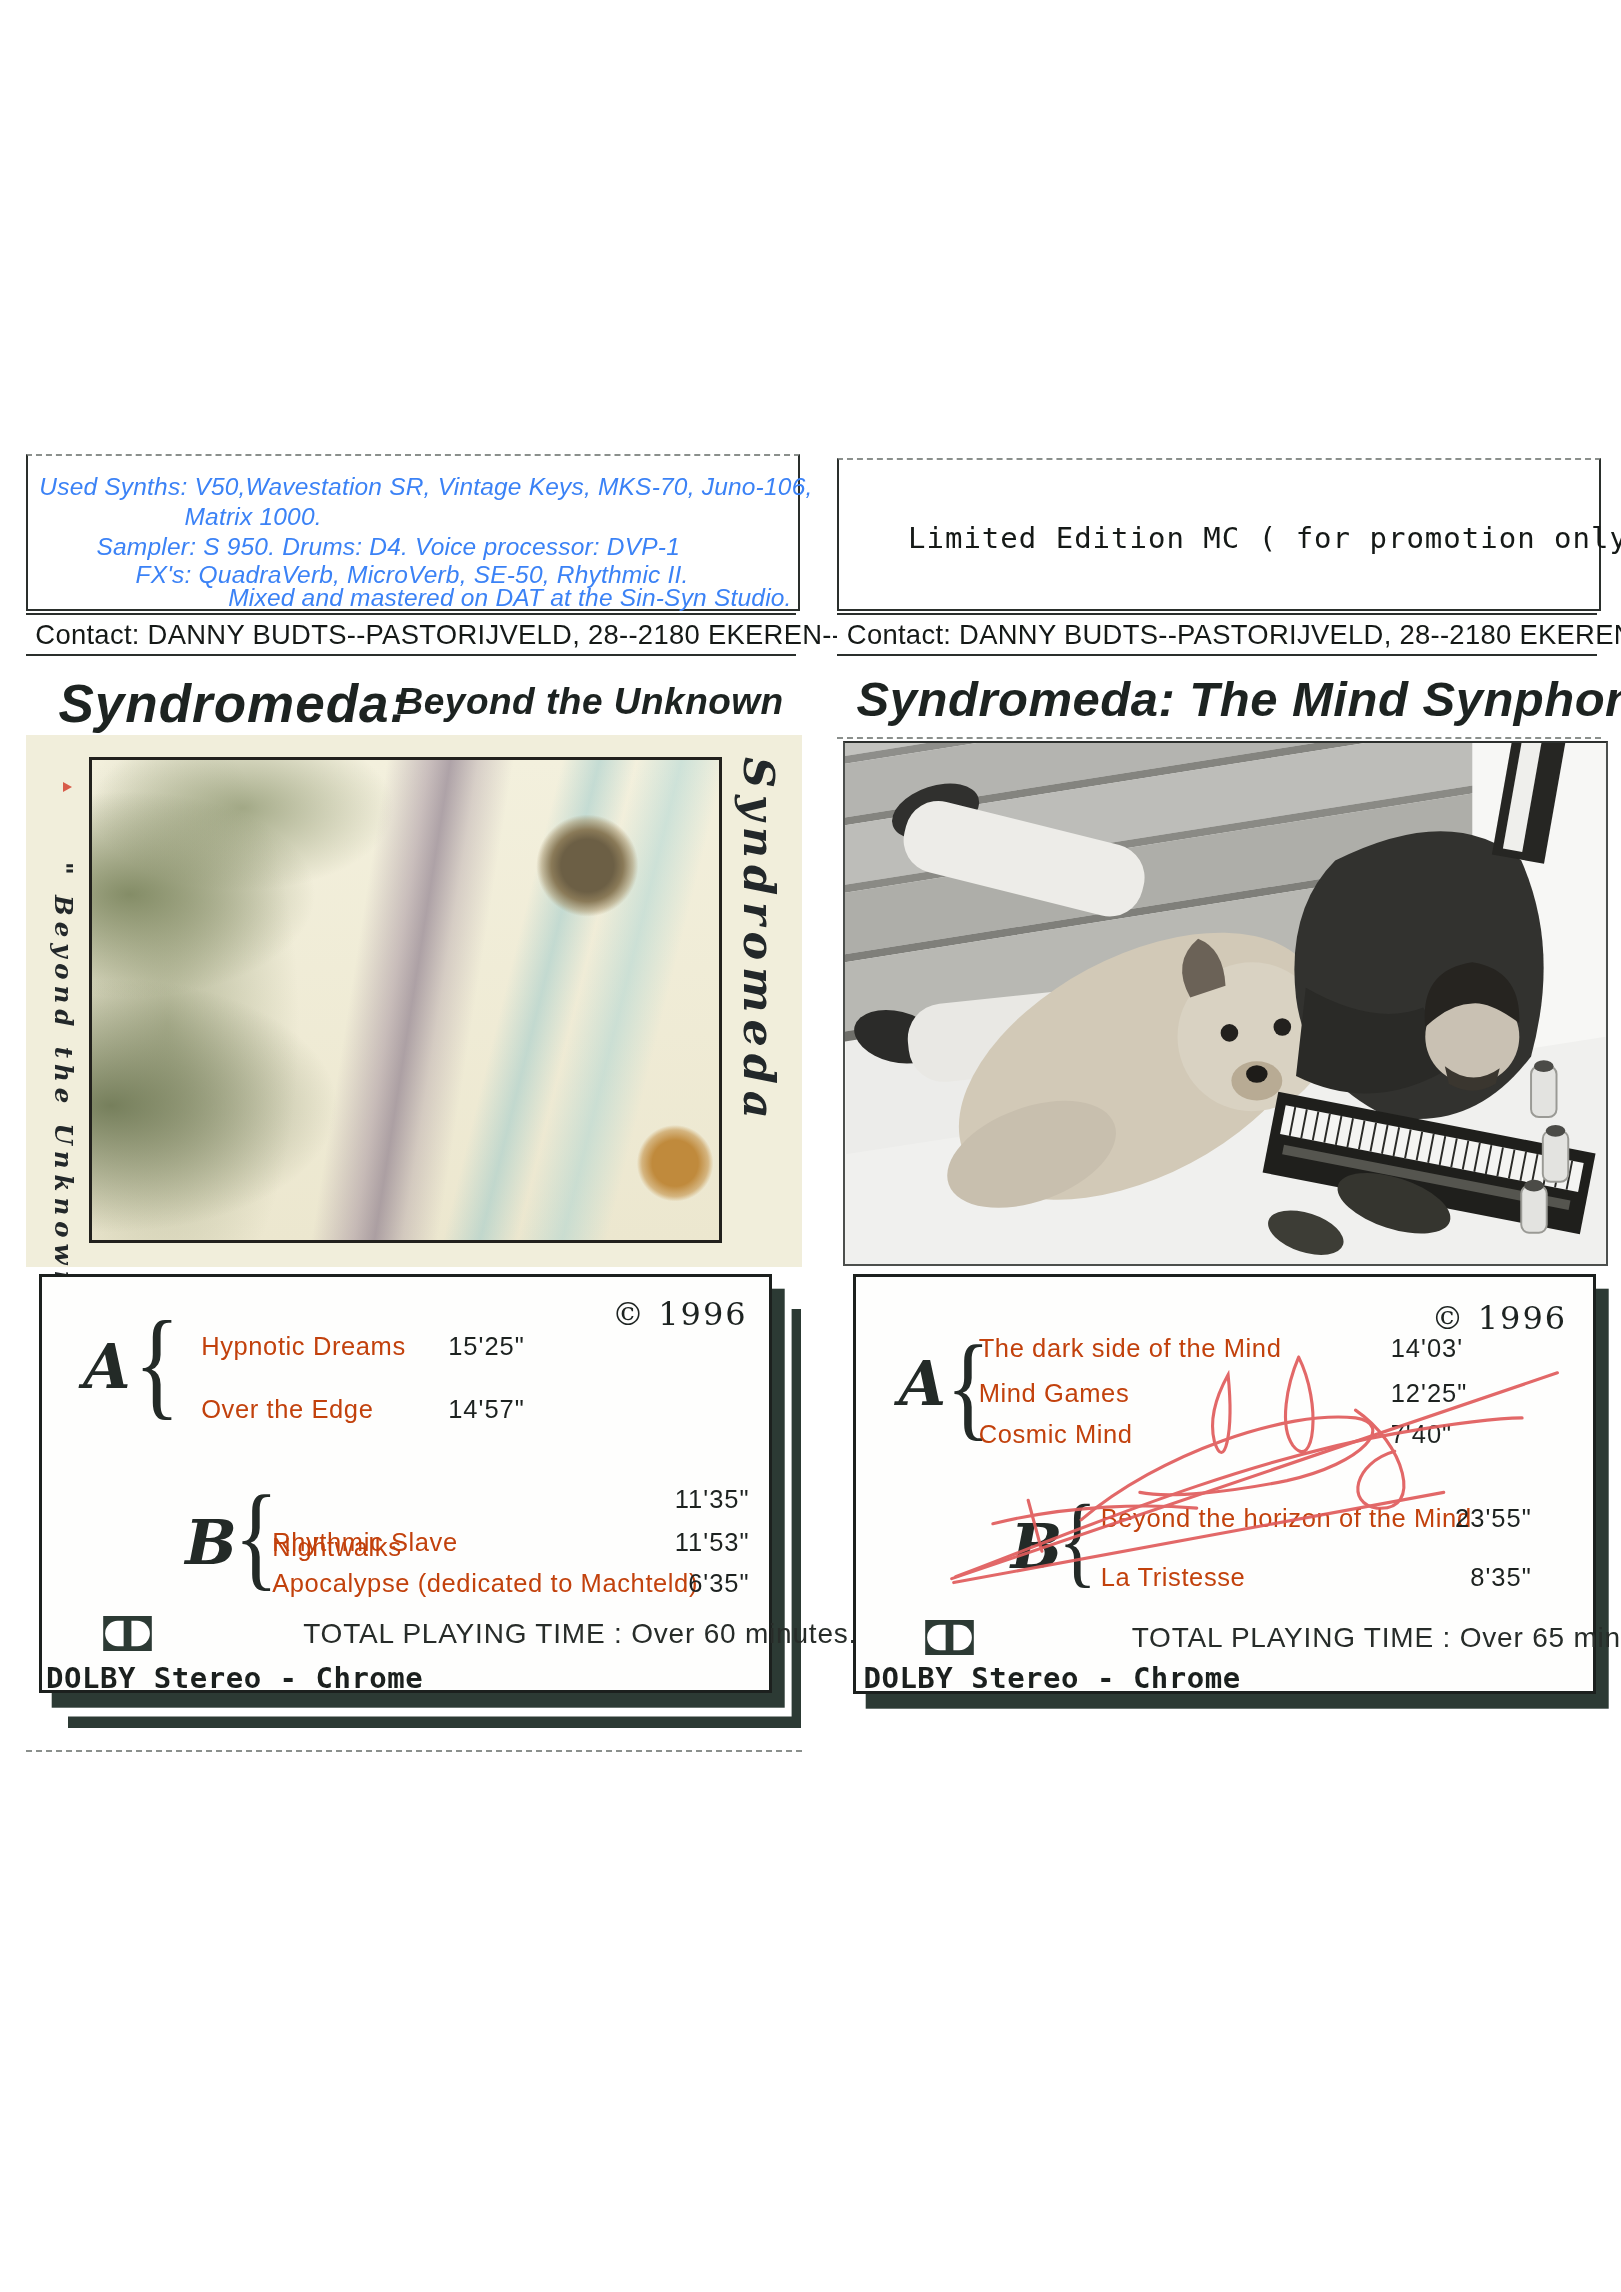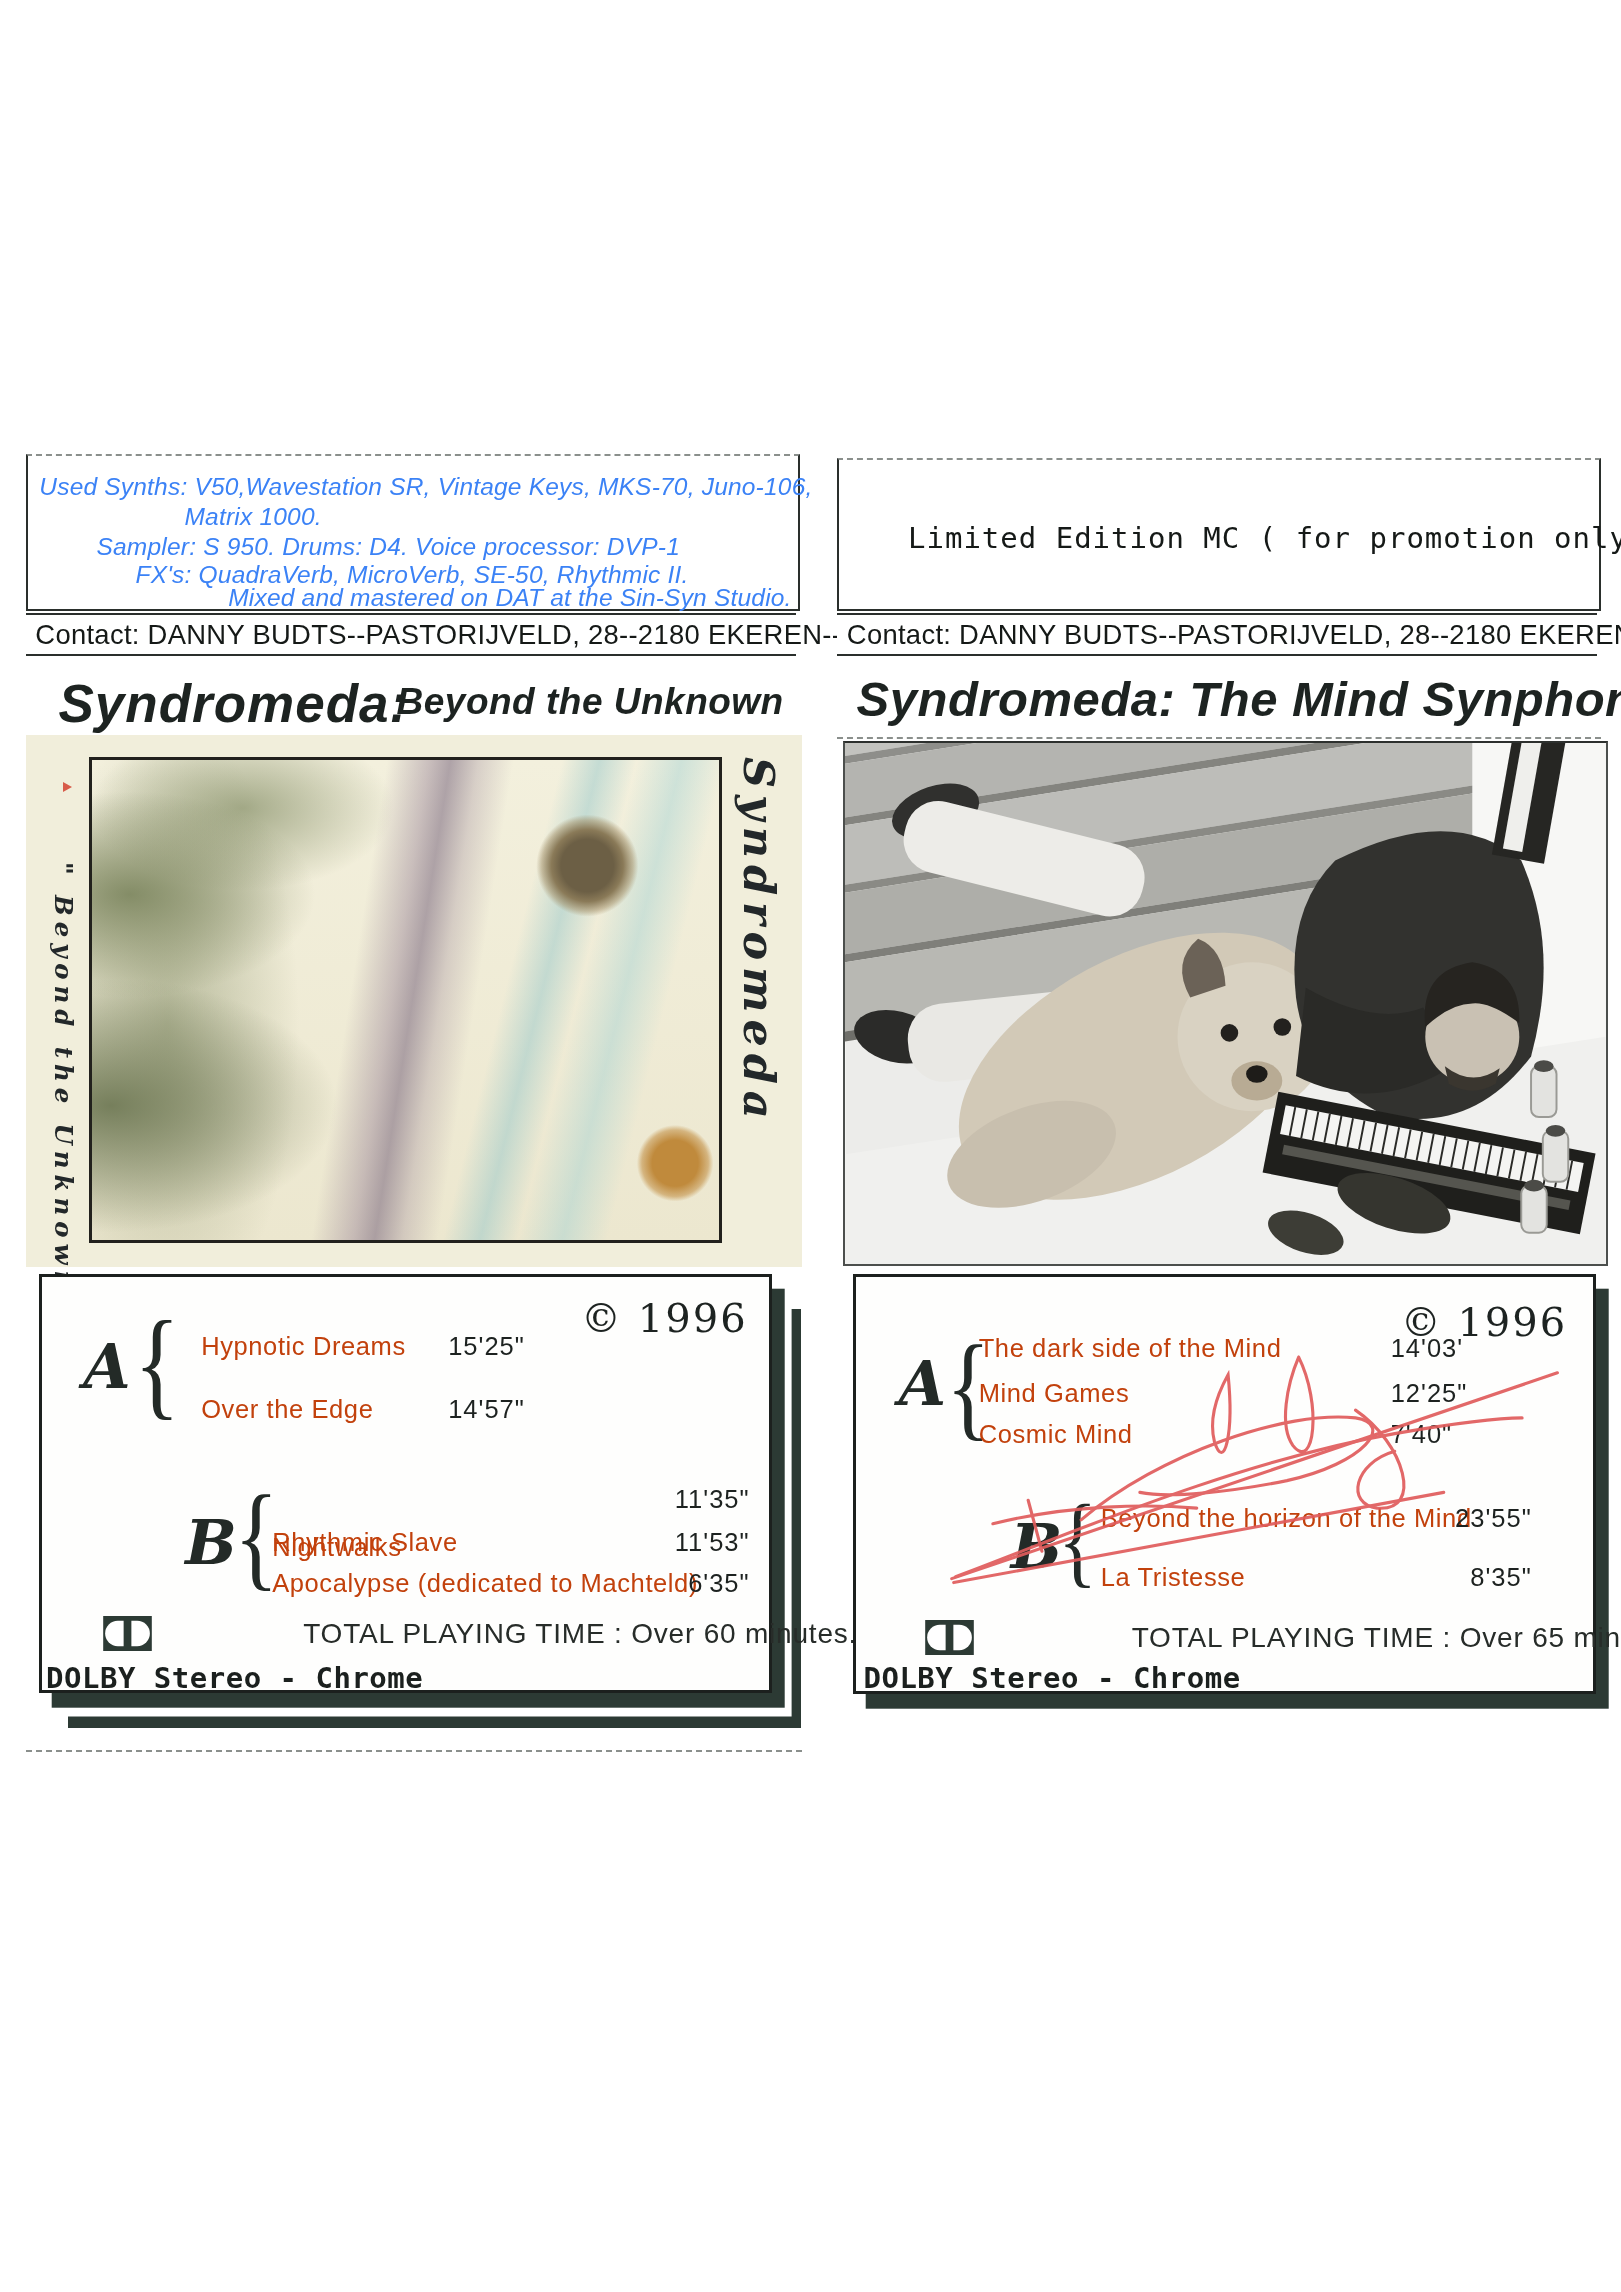--- a/index.html
+++ b/index.html
@@ -23,21 +23,21 @@
   }
   .title-artist{font-style:italic;font-weight:bold;font-size:53px;letter-spacing:1px;}
   .title-album{font-style:italic;font-weight:bold;font-size:37px;letter-spacing:0.5px;}
   .title-right{font-style:italic;font-weight:bold;font-size:49px;letter-spacing:0.5px;white-space:nowrap;}
   .mono{font-family:"DejaVu Sans Mono",monospace;}
   .limited{font-size:29px;letter-spacing:1px;color:#151917;white-space:nowrap;}
   .vert{
     writing-mode:vertical-rl;font-family:"DejaVu Serif",serif;
     font-style:italic;font-weight:bold;color:#23282a;white-space:nowrap;
   }
-  .copyright{font-family:"DejaVu Serif",serif;font-size:40px;letter-spacing:2px;}
+  .copyright{font-family:"DejaVu Serif",serif;font-size:32px;letter-spacing:2px;}
   .side-letter{
     font-family:"DejaVu Serif",serif;font-style:italic;font-weight:600;
     font-size:61px;line-height:1;color:#232a27;
   }
   .brace{
     font-family:"Liberation Serif",serif;font-weight:400;line-height:1;
     color:#232a27;transform:scaleX(.8);transform-origin:left center;
   }
   .track{font-size:25.5px;letter-spacing:0.6px;color:#c2410c;white-space:nowrap;}
   .ttime{font-size:25.5px;letter-spacing:1px;color:#1d2220;white-space:nowrap;}

